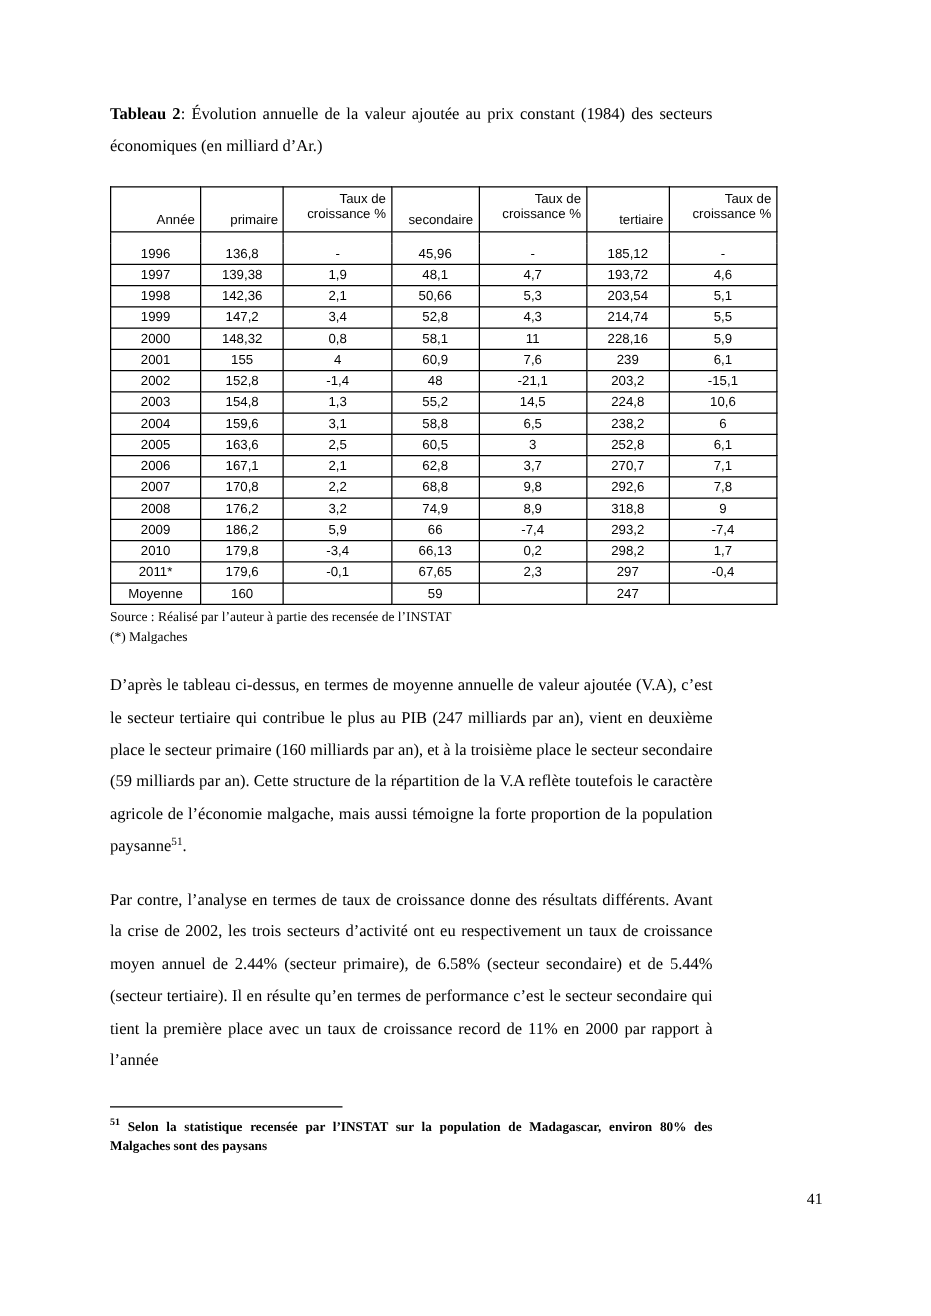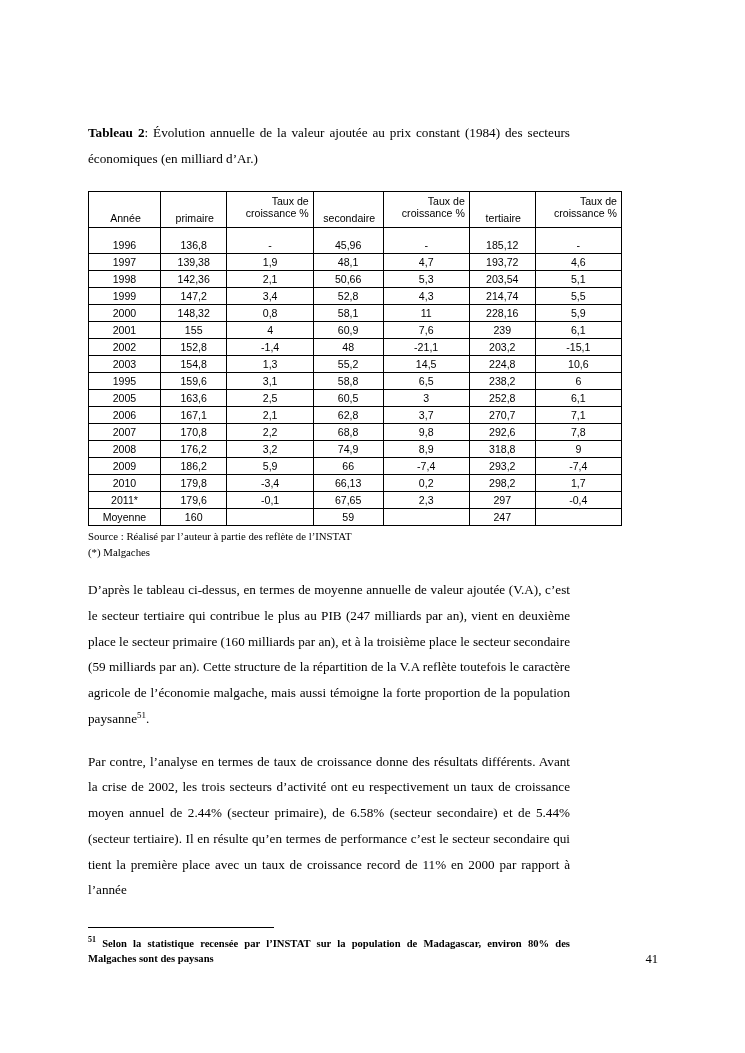--- a/index.html
+++ b/index.html
@@ -14,21 +14,21 @@
     color: #000000;
     position: relative;
     overflow: hidden;
   }
   .page {
     position: absolute;
     left: 0; top: 0;
     width: 658px;
     height: 1053px;
     box-sizing: border-box;
-    padding: 120px 88px 20px 88px;
+    padding: 78px 88px 20px 88px;
   }
   .caption {
     font-size: 13.2px;
     line-height: 1.95;
     text-align: justify;
     margin: 0 0 20px 0;
   }
   .caption .bold { font-weight: bold; }
 
   table.data {
@@ -45,21 +45,21 @@
     font-weight: normal;
     height: 15px;
     box-sizing: border-box;
   }
   table.data thead th {
     vertical-align: bottom;
     height: 36px;
     padding-bottom: 3px;
   }
   table.data thead th.lead {
-    text-align: center;
+    text-align: right;
     padding-left: 6px;
     margin-left: 43px;
   }
   table.data thead th.leadwrap {
     text-align: right;
     padding-left: 6px;
     vertical-align: top;
     padding-top: 3px;
   }
   table.data tbody td:first-child { text-align: center; }
@@ -218,21 +218,21 @@
         <tr>
           <td>2003</td>
           <td>154,8</td>
           <td>1,3</td>
           <td>55,2</td>
           <td>14,5</td>
           <td>224,8</td>
           <td>10,6</td>
         </tr>
         <tr>
-          <td>1995</td>
+          <td>2004</td>
           <td>159,6</td>
           <td>3,1</td>
           <td>58,8</td>
           <td>6,5</td>
           <td>238,2</td>
           <td>6</td>
         </tr>
         <tr>
           <td>2005</td>
           <td>163,6</td>
@@ -302,21 +302,21 @@
           <td></td>
           <td>59</td>
           <td></td>
           <td>247</td>
           <td></td>
         </tr>
       </tbody>
   </table>
 
   <p class="source">
-    <span>Source : Réalisé par l’auteur à partie des reflète de l’INSTAT</span><br>
+    <span>Source : Réalisé par l’auteur à partie des recensée de l’INSTAT</span><br>
     <span>(*) Malgaches</span>
   </p>
 
   <p class="para">
     <span>D’après le tableau ci-dessus, en termes de moyenne annuelle de valeur ajoutée (V.A), c’est le secteur tertiaire qui contribue le plus au PIB (247 milliards par an), vient en deuxième place le secteur primaire (160 milliards par an), et à la troisième place le secteur secondaire (59 milliards par an). Cette structure de la répartition de la V.A reflète toutefois le caractère agricole de l’économie malgache, mais aussi témoigne la forte proportion de la population paysanne</span><sup>51</sup><span>.</span>
   </p>
 
   <p class="para">Par contre, l’analyse en termes de taux de croissance donne des résultats différents. Avant la crise de 2002,  les trois secteurs d’activité ont eu respectivement un taux de croissance moyen annuel de 2.44% (secteur primaire), de 6.58% (secteur secondaire) et de 5.44% (secteur tertiaire). Il en résulte qu’en termes de performance c’est le secteur secondaire qui tient la première place avec un taux de croissance record de 11%  en 2000 par rapport à l’année</p>
 
   <div class="footnote-rule"></div>

